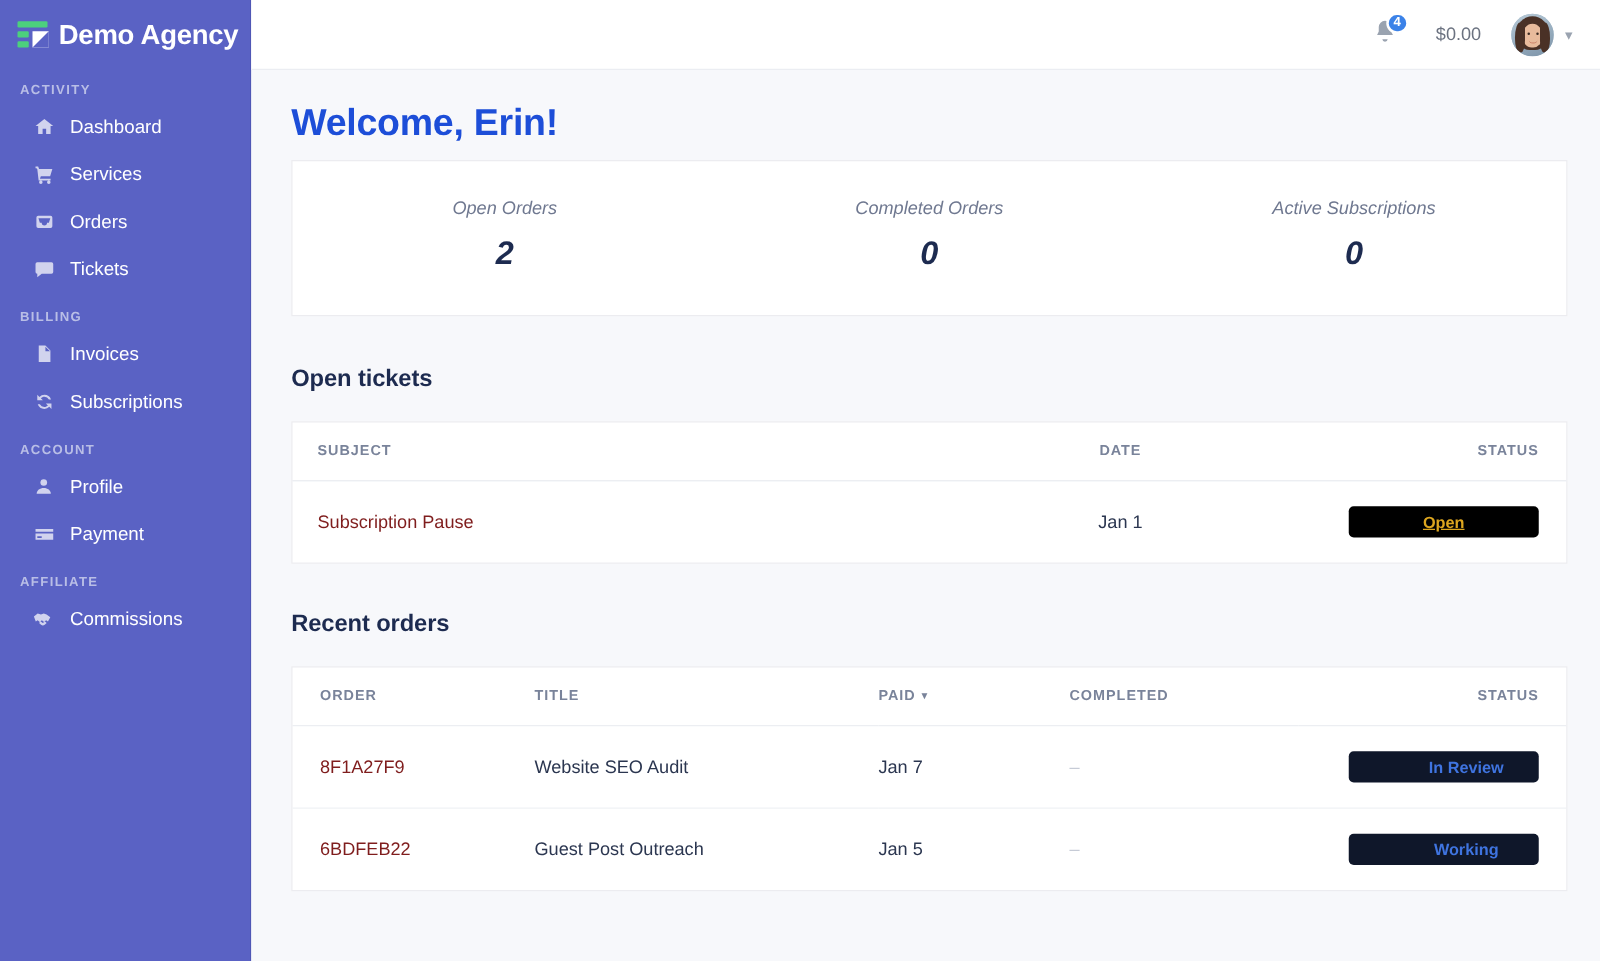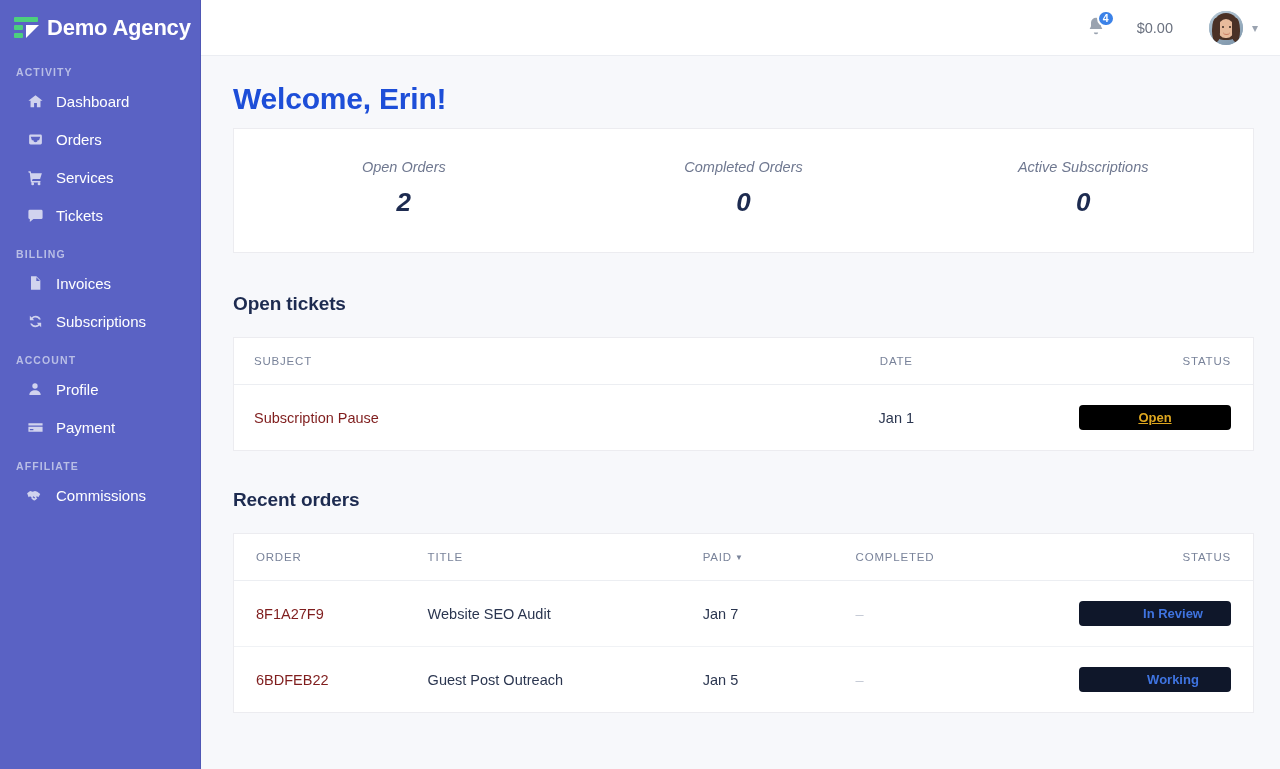--- a/index.html
+++ b/index.html
@@ -62,21 +62,21 @@
     padding-right: 22px; gap: 0;
   }
   .bell-wrap { position: relative; width: 30px; height: 30px; display: flex; align-items: center; justify-content: center; cursor: pointer; margin-right: 26px; }
   .bell-badge {
     position: absolute; top: -3px; right: -4px;
     min-width: 17px; height: 17px; border-radius: 9px;
     background: #3b82e8; color: #fff; font-size: 10.5px; font-weight: bold;
     display: flex; align-items: center; justify-content: center; padding: 0 4px;
     border: 2px solid #fff;
   }
-  .balance { color: #6b7280; font-size: 14.5px; margin-right: 36px; cursor: pointer; }
+  .balance { color: #6b7280; font-size: 14.5px; margin-right: 24px; cursor: pointer; }
   .avatar-wrap { display: flex; align-items: center; gap: 9px; cursor: pointer; }
   .avatar {
     width: 34px; height: 34px; border-radius: 50%; overflow: hidden; position: relative;
     background: #9fb6c8;
   }
   .av-bg { position: absolute; inset: 0; background: linear-gradient(160deg,#b9cbd8 0%,#93a9bb 60%,#7c93a8 100%); }
   .av-hair { position: absolute; left: 4px; top: 2px; width: 26px; height: 27px; border-radius: 50% 50% 42% 42%; background: #4a3126; }
   .av-face { position: absolute; left: 9px; top: 8px; width: 16px; height: 19px; border-radius: 50% 50% 46% 46%; background: #e8bb9c; }
   .av-hair-l { position: absolute; left: 3px; top: 7px; width: 8px; height: 24px; border-radius: 50% 0 40% 45%; background: #4a3126; }
   .av-hair-r { position: absolute; right: 3px; top: 7px; width: 8px; height: 24px; border-radius: 0 50% 45% 40%; background: #4a3126; }
@@ -106,21 +106,21 @@
   .stat-label { color: #6f7890; font-size: 14.5px; margin-bottom: 12px; }
   .stat-value { color: #1d2b50; font-size: 26px; font-weight: bold; }
 
   .section-title {
     font-size: 19px; font-weight: bold; color: #1d2b50; letter-spacing: -0.1px;
     margin-bottom: 22px;
   }
   .table-card { background: #ffffff; border: 1px solid #ececf0; margin-bottom: 38px; }
   table { width: 100%; border-collapse: collapse; }
   thead th {
-    font-size: 11.5px; font-weight: normal; color: #79839a; letter-spacing: 0.8px;
+    font-size: 11.5px; font-weight: bold; color: #79839a; letter-spacing: 0.8px;
     text-transform: uppercase; text-align: left;
     padding: 17px 0 17px 0; border-bottom: 1px solid #eceef2;
   }
   tbody td { padding: 20px 0; font-size: 14.5px; color: #2b3650; border-bottom: 1px solid #f0f2f5; }
   tbody tr:last-child td { border-bottom: none; }
   .link { color: #7f1d1d; text-decoration: none; cursor: pointer; }
   .muted-dash { color: #c6cbd6; }
   .badge {
     display: inline-block; min-width: 152px; text-align: center;
     padding: 5px 10px; border-radius: 4px; font-size: 13px; font-weight: bold;
@@ -162,32 +162,32 @@
       <span class="nav-ico">
         <svg width="17" height="17" viewBox="0 0 24 24" fill="#ffffff">
             <path d="M12 3L2 11h3v9h5v-6h4v6h5v-9h3L12 3z"></path>
           </svg>
       </span>
       <span class="nav-label">Dashboard</span>
     </div>
     <div class="nav-item">
       <span class="nav-ico">
         <svg width="17" height="17" viewBox="0 0 24 24" fill="#ffffff">
+            <path d="M2 3h3l1 3h15l-2.5 8H8L7 17h12v2H5.5L4 6 3 5H2V3zm6 16a2 2 0 110 4 2 2 0 010-4zm9 0a2 2 0 110 4 2 2 0 010-4z"></path>
+          </svg>
+      </span>
+      <span class="nav-label">Services</span>
+    </div>
+    <div class="nav-item">
+      <span class="nav-ico">
+        <svg width="17" height="17" viewBox="0 0 24 24" fill="#ffffff">
             <path d="M3 7a2 2 0 012-2h14a2 2 0 012 2v10a2 2 0 01-2 2H5a2 2 0 01-2-2V7zm2.3 1l1.6 5H9a3 3 0 006 0h2.1l1.6-5H5.3z"></path>
           </svg>
       </span>
       <span class="nav-label">Orders</span>
-    </div>
-    <div class="nav-item">
-      <span class="nav-ico">
-        <svg width="17" height="17" viewBox="0 0 24 24" fill="#ffffff">
-            <path d="M2 3h3l1 3h15l-2.5 8H8L7 17h12v2H5.5L4 6 3 5H2V3zm6 16a2 2 0 110 4 2 2 0 010-4zm9 0a2 2 0 110 4 2 2 0 010-4z"></path>
-          </svg>
-      </span>
-      <span class="nav-label">Services</span>
     </div>
     <div class="nav-item">
       <span class="nav-ico">
         <svg width="17" height="17" viewBox="0 0 24 24" fill="#ffffff">
             <path d="M4 4h16a2 2 0 012 2v9a2 2 0 01-2 2H9l-5 4v-4a2 2 0 01-2-2V6a2 2 0 012-2z"></path>
           </svg>
       </span>
       <span class="nav-label">Tickets</span>
     </div>
 

